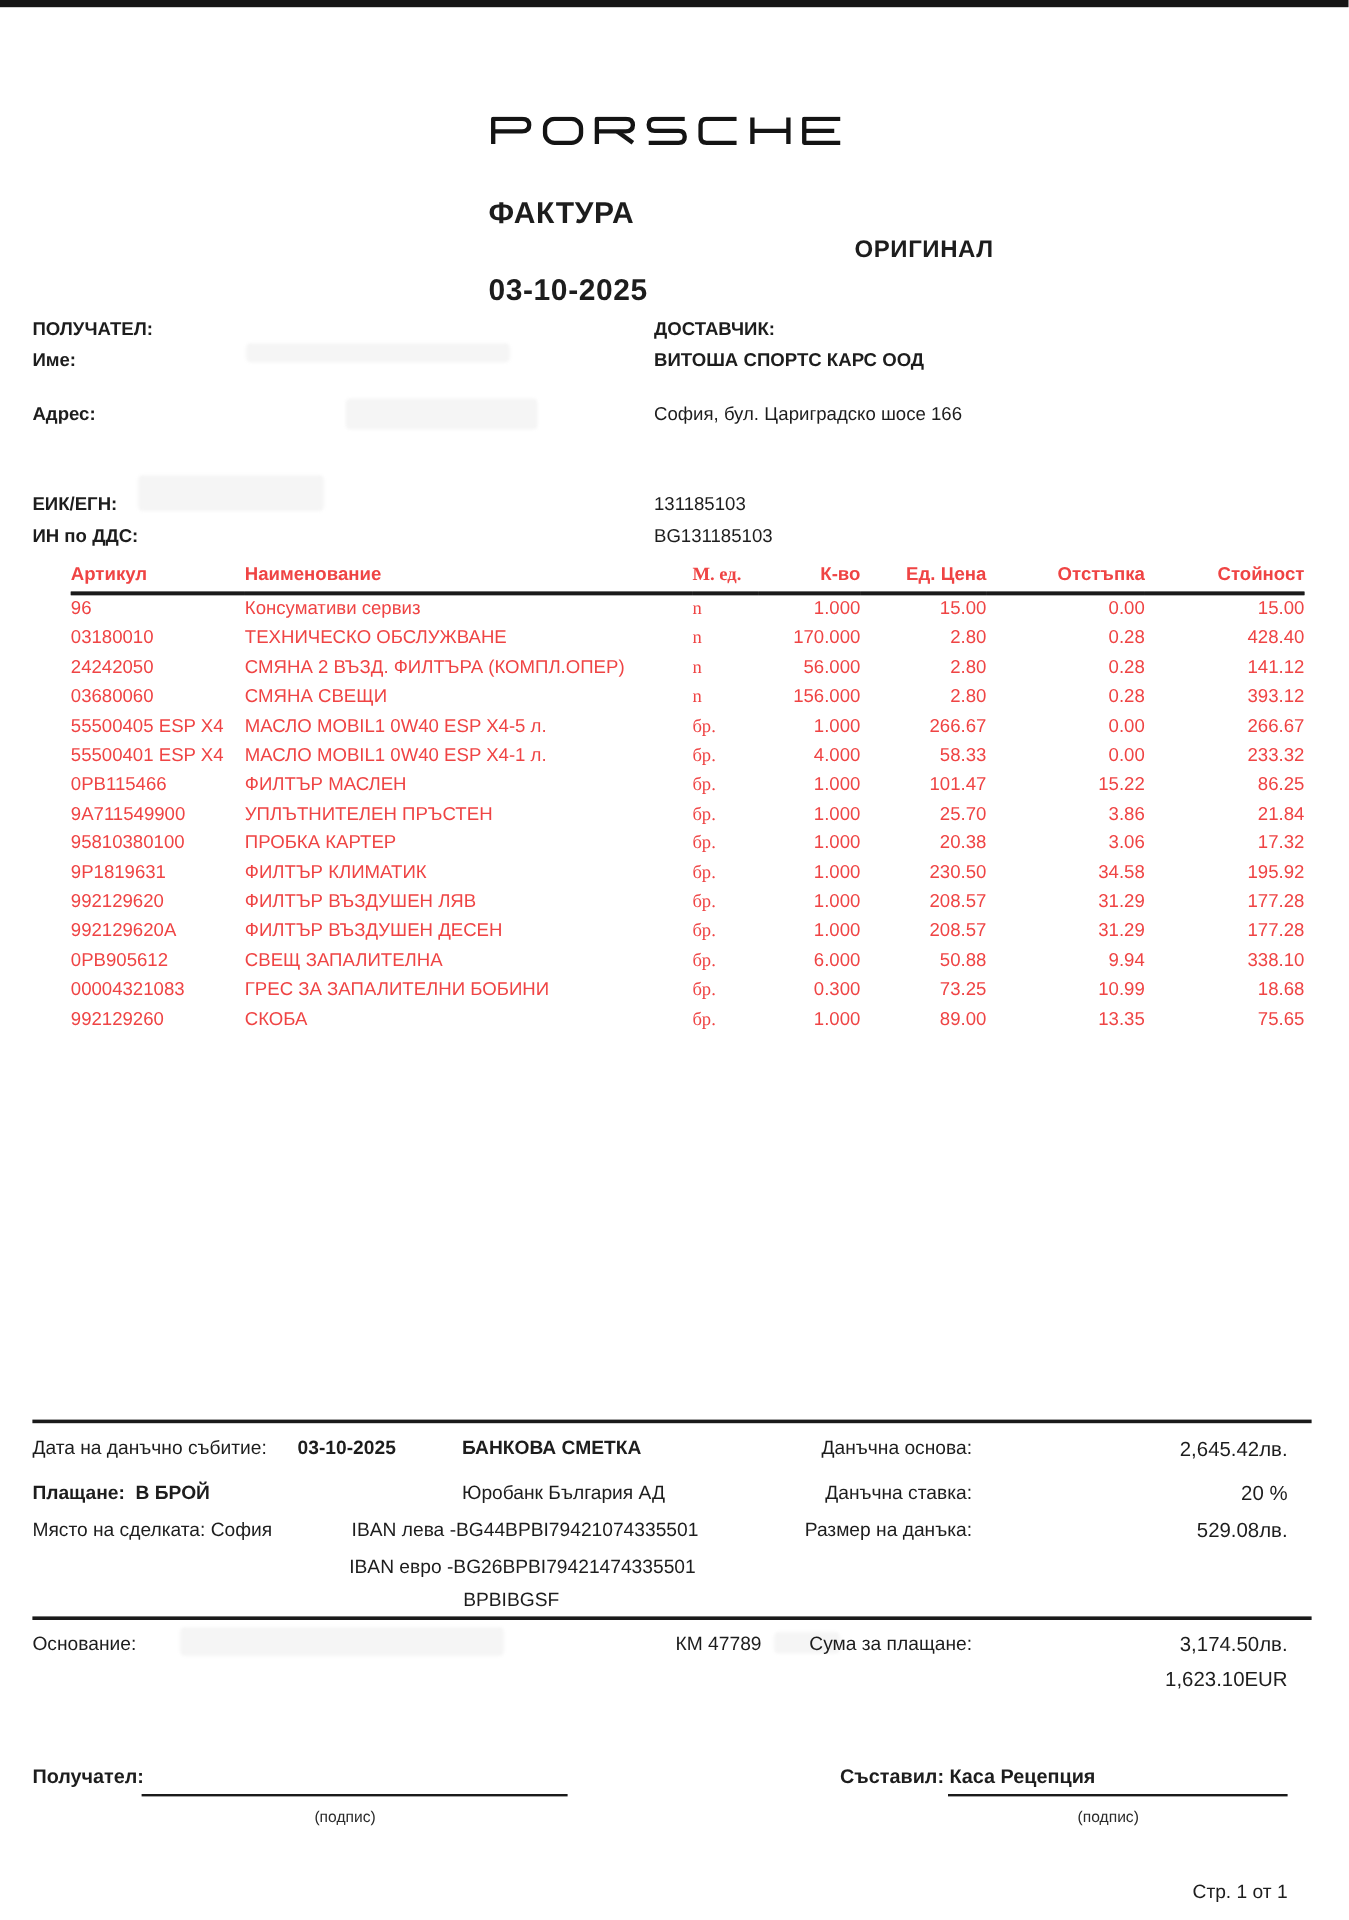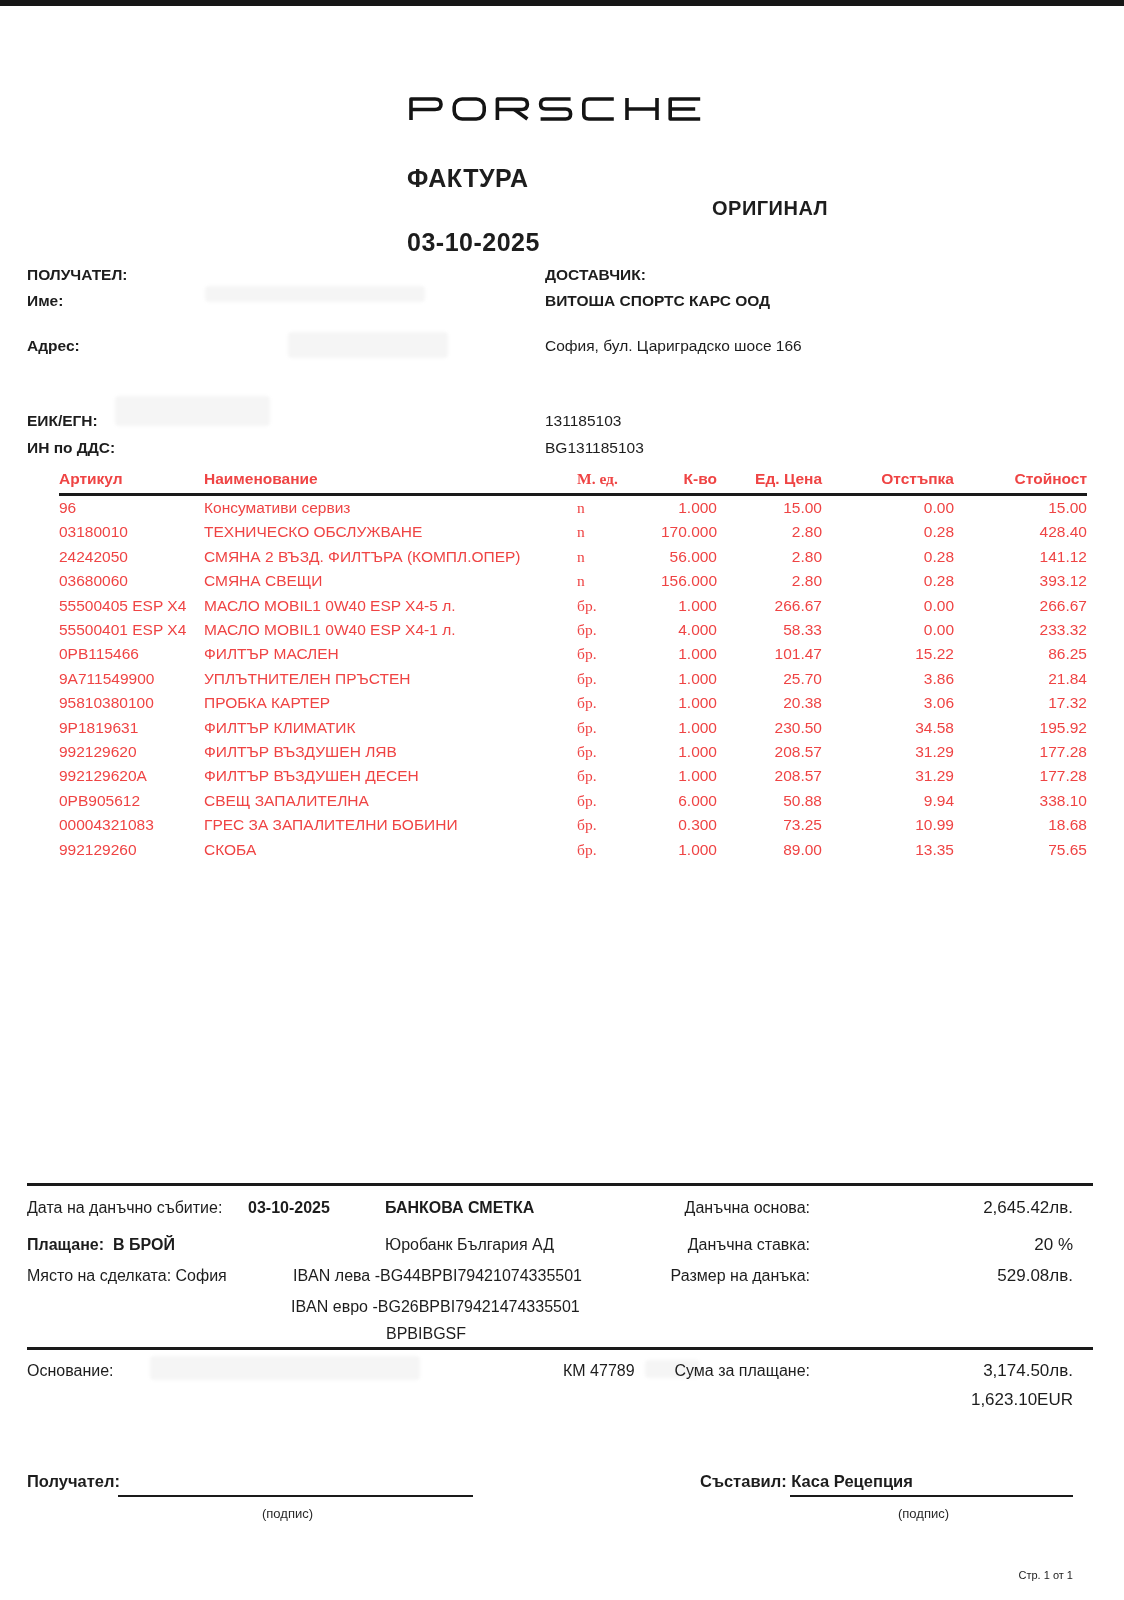--- a/index.html
+++ b/index.html
@@ -21,21 +21,21 @@
   .c2{text-align:left;font-family:Liberation Serif, serif;}
   .c3,.c4,.c5,.c6{text-align:right;}
   
   .rule{position:absolute;height:3px;background:#1a1a1a;}
   .f{font-size:16px;line-height:18px;}
   .fv{font-size:17px;font-weight:400;line-height:19px;}
   .ralign{text-align:right;}
   .sig{font-size:16.5px;font-weight:700;}
   .sigline{position:absolute;height:2px;background:#1a1a1a;}
   .small{font-size:13px;color:#2a2a2a;}
-  .pageinfo{font-size:11px;}
+  .pageinfo{font-size:16px;}
   .smudge{position:absolute;background:rgba(110,110,110,0.07);border-radius:4px;filter:blur(1.5px);}
   .logo{position:absolute;left:408px;top:97px;width:296px;height:24px;}
 </style>
 </head>
 <body>
 
 <div class="page">
 
   <div class="topbar"></div>
 

